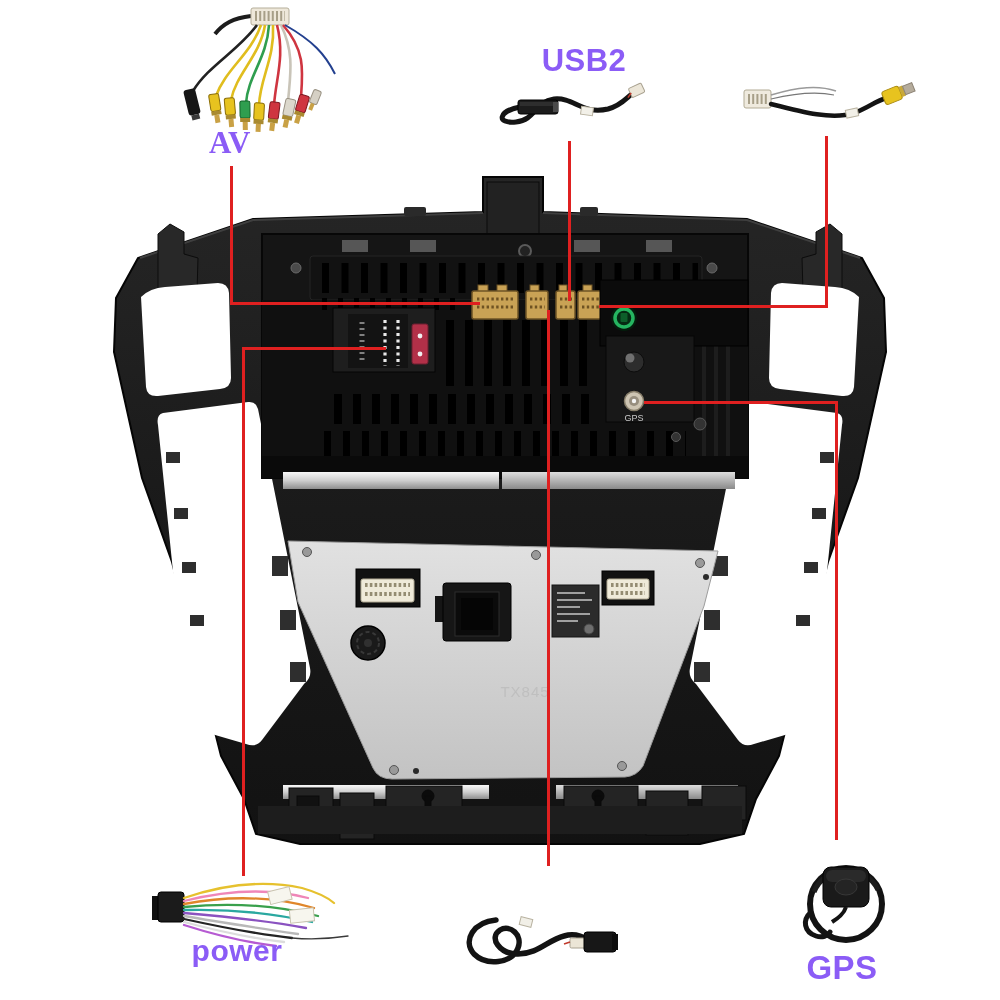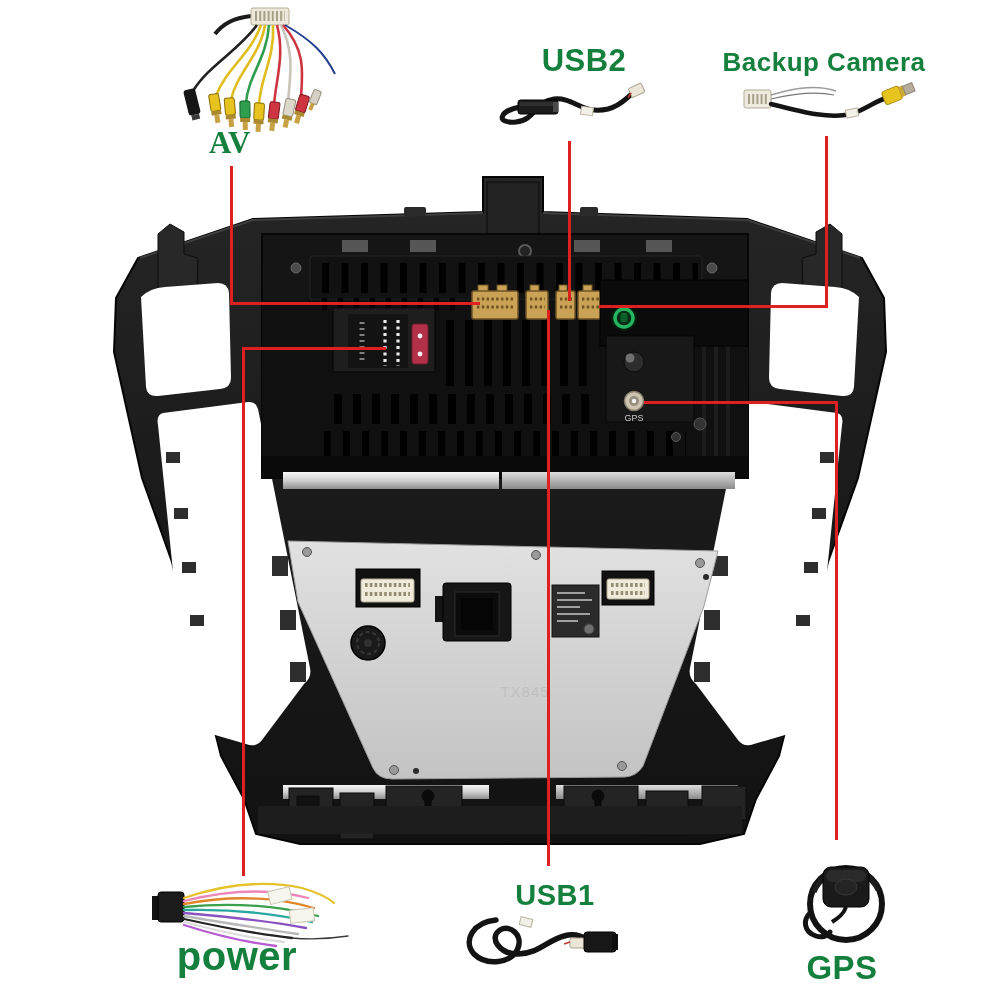--- a/index.html
+++ b/index.html
@@ -1,24 +1,24 @@
 <!DOCTYPE html>
 <html><head>
 <meta charset="utf-8">
 <style>
   html,body{margin:0;padding:0;background:#ffffff;}
   #stage{position:relative;width:1000px;height:1000px;background:#ffffff;overflow:hidden;
          font-family:"Liberation Sans",sans-serif;}
   #stage svg{position:absolute;left:0;top:0;}
-  .lbl{position:absolute;color:#15803d;font-weight:bold;text-align:center;
+  .lbl{position:absolute;color:#8b5cf6;font-weight:bold;text-align:center;
        letter-spacing:0.5px;line-height:1;white-space:nowrap;}
   .lbl-av{left:180px;top:127px;width:100px;font-size:31px;font-family:Liberation Serif, serif;}
   .lbl-usb2{left:509px;top:45px;width:150px;font-size:31px;}
   .lbl-backup{left:704px;top:49px;width:240px;font-size:26px;}
-  .lbl-power{left:162px;top:936px;width:150px;font-size:40px;}
+  .lbl-power{left:162px;top:936px;width:150px;font-size:30px;}
   .lbl-usb1{left:480px;top:881px;width:150px;font-size:29px;}
   .lbl-gps{left:767px;top:951px;width:150px;font-size:33px;}
 </style>
 </head>
 <body>
 
 <div id="stage">
 
   <svg width="1000" height="1000" viewBox="0 0 1000 1000">
     <defs>
@@ -388,18 +388,16 @@
       <polyline points="569,141 569,301" stroke="#df2020"></polyline>
       <polyline points="826,136 826,306 599,306" stroke="#df2020"></polyline>
       <polyline points="243,876 243,348 386,348" stroke="#df2020"></polyline>
       <polyline points="548,866 548,310" stroke="#df2020"></polyline>
       <polyline points="836,840 836,402 644,402" stroke="#df2020"></polyline>
     </g>
   </svg>
 
   <div class="lbl lbl-av">AV</div>
   <div class="lbl lbl-usb2">USB2</div>
-  <div class="lbl lbl-backup">Backup Camera</div>
   <div class="lbl lbl-power">power</div>
-  <div class="lbl lbl-usb1">USB1</div>
   <div class="lbl lbl-gps">GPS</div>
 
 </div>
 
 </body></html>

